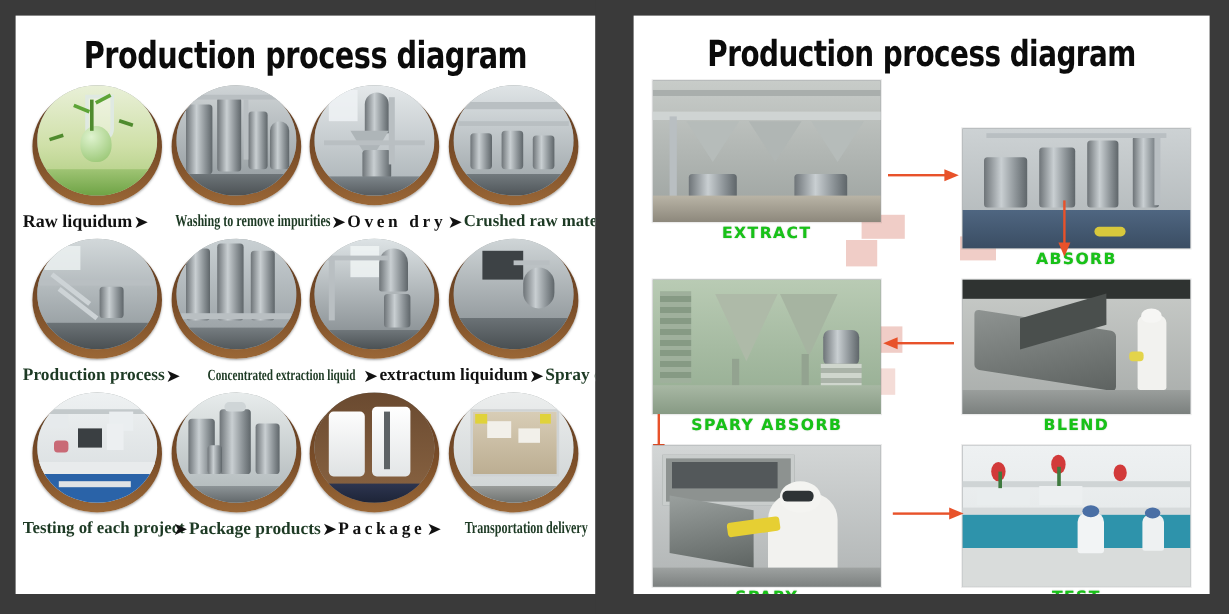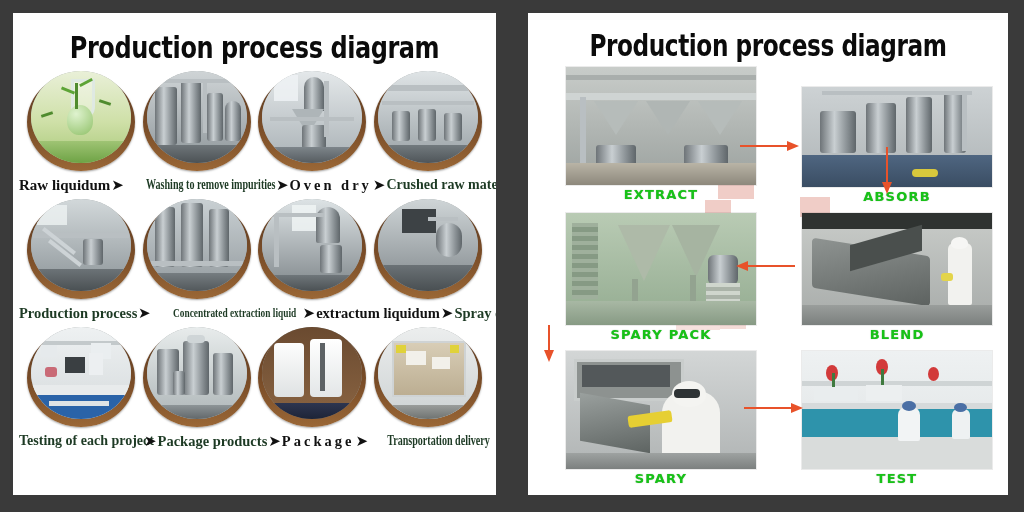--- a/index.html
+++ b/index.html
@@ -69,21 +69,21 @@
   .lab.s14{font-size:14px;}
   .lab.s13{font-size:13px;}
   .arrow-tri{
     color:#111;font-size:15px;line-height:1;
     flex:0 0 auto;padding:0 1px;
     font-family:"DejaVu Sans", sans-serif;
   }
 
   
   .rgrid{position:relative;padding:0 16px;}
-  .rrow{display:flex;justify-content:flex-end;position:relative;gap:46px;}
+  .rrow{display:flex;justify-content:space-between;position:relative;}
   .cell{position:relative;}
   .cellphoto{
     background:#8d9296;overflow:hidden;position:relative;
     box-shadow:0 0 0 1px rgba(0,0,0,.08);
   }
   .cellphoto i{position:absolute;display:block;}
   .clabel{
     text-align:center;color:#17c217;font-weight:bold;
     font-family:"DejaVu Sans","Liberation Sans",sans-serif;
     font-size:13px;letter-spacing:1.2px;line-height:20px;
@@ -335,21 +335,21 @@
             <i class="cone" style="left:80px;top:34px;border-top-color:#b0b6b4;border-left-width:22px;border-right-width:22px;border-top-width:34px"></i>
             <i class="cone" style="left:132px;top:34px;border-top-color:#b6bcba;border-left-width:22px;border-right-width:22px;border-top-width:34px"></i>
             <i class="tank" style="left:30px;top:78px;width:40px;height:24px"></i>
             <i class="tank" style="left:118px;top:78px;width:44px;height:26px"></i>
             <i class="pipe" style="left:14px;top:30px;width:6px;height:70px"></i>
             <i class="floor" style="height:22px;background:linear-gradient(180deg,#b9b4a6,#8d887c)"></i>
           </div>
           <div class="clabel">EXTRACT</div>
         </div>
 
-        <div class="cell" style="margin-top:20px">
+        <div class="cell" style="margin-top:40px">
           <div class="cellphoto" style="width:190px;height:100px">
             <i class="sky" style="background:linear-gradient(180deg,#cdd2d4,#aeb4b6)"></i>
             <i class="tank" style="left:18px;top:24px;width:36px;height:42px"></i>
             <i class="tank" style="left:64px;top:16px;width:30px;height:50px"></i>
             <i class="tank" style="left:104px;top:10px;width:26px;height:56px"></i>
             <i class="tank" style="left:142px;top:6px;width:22px;height:60px"></i>
             <i class="pipe" style="left:20px;top:4px;width:150px;height:4px"></i>
             <i class="pipe" style="left:160px;top:6px;width:5px;height:58px"></i>
             <i class="floor" style="height:32px;background:linear-gradient(180deg,#4f6681,#3a4d63)"></i>
             <i style="left:110px;top:82px;width:26px;height:8px;background:#d8c83c;border-radius:4px"></i>
@@ -366,21 +366,21 @@
             <i class="sky" style="background:linear-gradient(180deg,#b9cbb4,#93ab90)"></i>
             <i class="cone" style="left:52px;top:12px;border-top-color:#aebaa8;border-left-width:26px;border-right-width:26px;border-top-width:56px"></i>
             <i class="cone" style="left:106px;top:12px;border-top-color:#a6b4a1;border-left-width:24px;border-right-width:24px;border-top-width:52px"></i>
             <i style="left:6px;top:10px;width:26px;height:76px;background:repeating-linear-gradient(180deg,#9fb09c 0 4px,#869a84 4px 9px)"></i>
             <i class="pipe" style="left:66px;top:66px;width:6px;height:36px;background:#93a390"></i>
             <i class="pipe" style="left:124px;top:62px;width:6px;height:40px;background:#93a390"></i>
             <i class="tank" style="left:142px;top:42px;width:30px;height:30px;border-radius:6px"></i>
             <i style="left:140px;top:70px;width:34px;height:32px;background:repeating-linear-gradient(180deg,#cfd6cd 0 4px,#aab3a8 4px 8px)"></i>
             <i class="floor" style="height:24px;background:linear-gradient(180deg,#a8b8a4,#879a84)"></i>
           </div>
-          <div class="clabel">SPARY PACK</div>
+          <div class="clabel">SPARY ABSORB</div>
         </div>
 
         <div class="cell">
           <div class="cellphoto" style="width:190px;height:112px">
             <i class="sky" style="background:linear-gradient(180deg,#c9ccc9,#a7aba9)"></i>
             <i style="left:0;top:0;width:190px;height:16px;background:#2f3331"></i>
             <i style="left:10px;top:34px;width:118px;height:50px;background:linear-gradient(160deg,#8f9492,#5d6260);transform:skewY(9deg);border-radius:4px"></i>
             <i style="left:48px;top:22px;width:72px;height:26px;background:#4a4f4d;transform:skewY(-16deg)"></i>
             <i class="person" style="left:146px;top:30px;width:24px;height:62px"></i>
             <i style="left:149px;top:24px;width:17px;height:12px;background:#f6f6f4;border-radius:50% 50% 40% 40%"></i>

